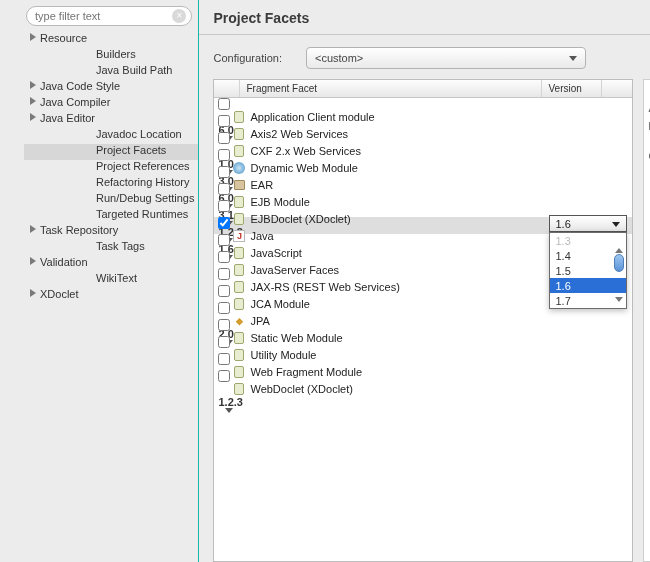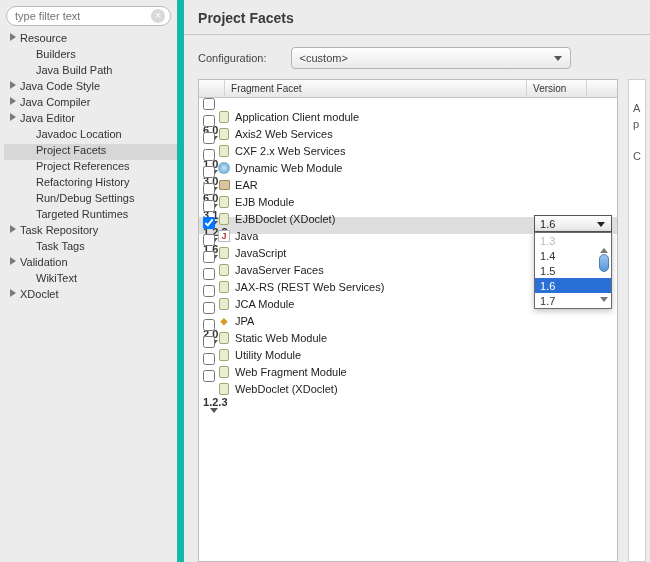--- a/index.html
+++ b/index.html
@@ -11,21 +11,22 @@
     color: #222;
     width: 650px;
     height: 562px;
     overflow: hidden;
     display: flex;
   }
   
   .sidebar {
     width: 212px;
     padding: 6px 0 0 0;
-    border-right: 7px solid #14b8a6;
+    border-right: 1px solid #14b8a6;
+    margin-left: 20px;
   }
   .filter-wrap {
     margin: 0 6px 6px 6px;
     position: relative;
   }
   .filter-input {
     width: 100%;
     height: 20px;
     border: 1px solid #b9b9b9;
     border-radius: 10px;
@@ -69,21 +70,21 @@
     justify-content: center;
   }
   .disclosure.triangle::before {
     content: "";
     display: block;
     width: 0; height: 0;
     border-top: 4px solid transparent;
     border-bottom: 4px solid transparent;
     border-left: 6px solid #7a7a7a;
   }
-  .indent-1 { padding-left: 20px; }
+  .indent-1 { padding-left: 20px; gap: 40px; }
   .tree-label { color: #333; }
 
   
   .main {
     flex: 1;
     display: flex;
     flex-direction: column;
   }
   .title-bar {
     padding: 10px 14px 4px 14px;

